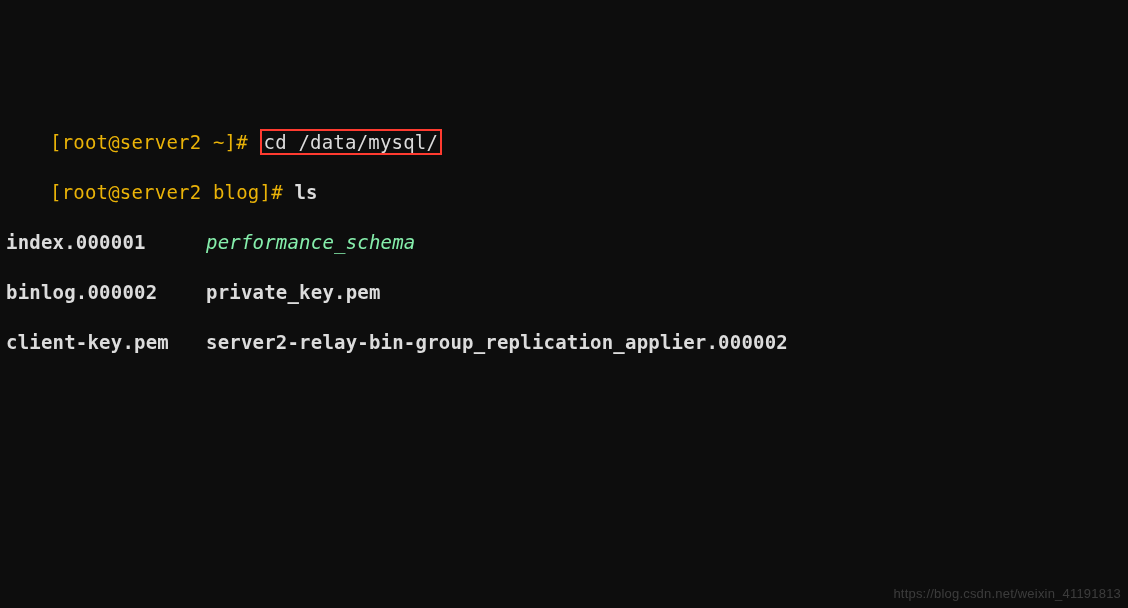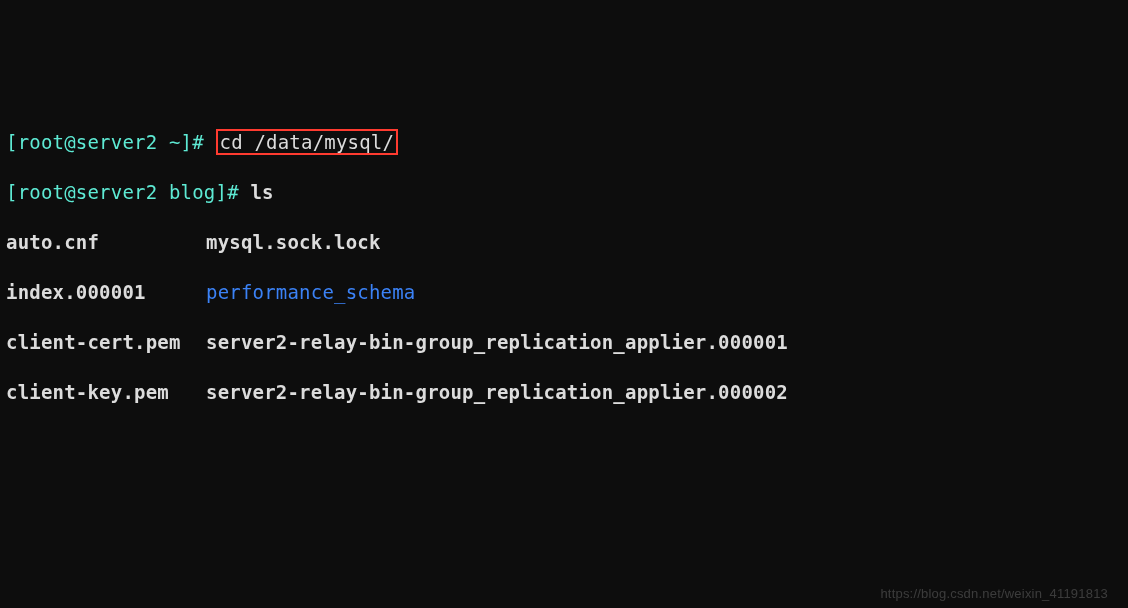--- a/index.html
+++ b/index.html
@@ -10,52 +10,51 @@
     font-size: 19px;
     line-height: 25px;
     padding: 4px 6px;
     width: 1128px;
     height: 608px;
     overflow: hidden;
     white-space: pre;
     position: relative;
     letter-spacing: 0.2px;
   }
-  .prompt-root { color: #5eead4; }
-  .dir-blue   { color: #3b82f6; }
+  .prompt-root { color: #eab308; margin-left: 44px; }
+  .dir-blue   { color: #86efac; font-style: italic; }
   .text       { color: #dcdcdc; font-weight: bold; }
   .redbox {
     display: inline-block;
     border: 2px solid #ff3b30;
     padding: 0 2px;
     line-height: 22px;
   }
   .line { display: block; }
   .col  { display: inline-block; }
   .watermark {
     position: absolute;
-    right: 20px;
+    right: 7px;
     bottom: 2px;
     color: rgba(200,200,200,0.25);
     font-size: 13px;
     font-family: Arial, sans-serif;
     white-space: nowrap;
   }
 </style>
 </head>
 <body>
 
 
 
 <div>
 <span class="line"><span class="prompt-root">[root@server2 ~]# </span><span class="redbox">cd /data/mysql/</span></span>
 <span class="line"><span class="prompt-root">[root@server2 blog]# </span><span class="text">ls</span></span>
-<span class="line"><span class="col text" style="width:200px">auto.cnf</span><span class="text">mysql.sock.lock</span></span>
 <span class="line"><span class="col text" style="width:200px">index.000001</span><span class="dir-blue">performance_schema</span></span>
-<span class="line"><span class="col text" style="width:200px">client-cert.pem</span><span class="text">server2-relay-bin-group_replication_applier.000001</span></span>
+<span class="line"><span class="col text" style="width:200px">binlog.000002</span><span class="text">private_key.pem</span></span>
 <span class="line"><span class="col text" style="width:200px">client-key.pem</span><span class="text">server2-relay-bin-group_replication_applier.000002</span></span>
 
 
 
 
 
 
 
 
 

